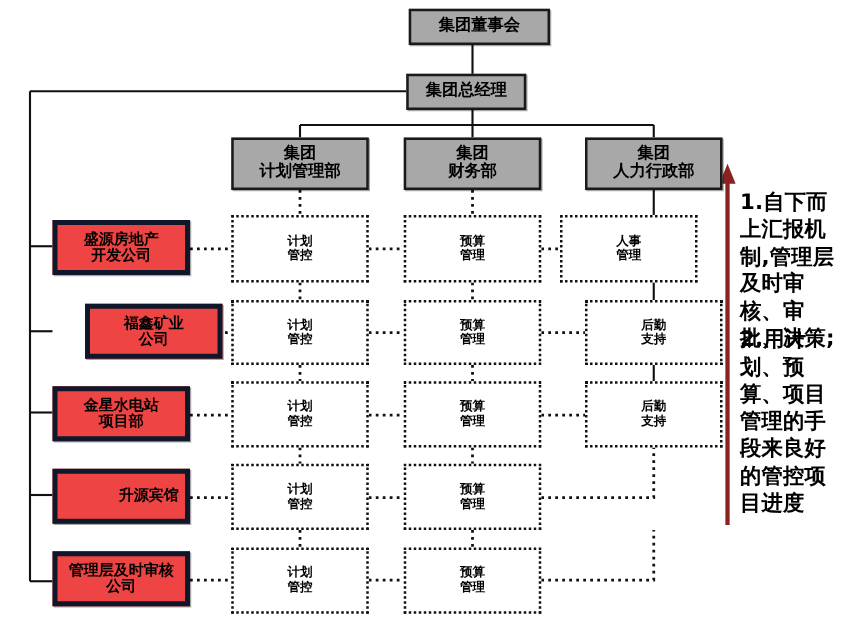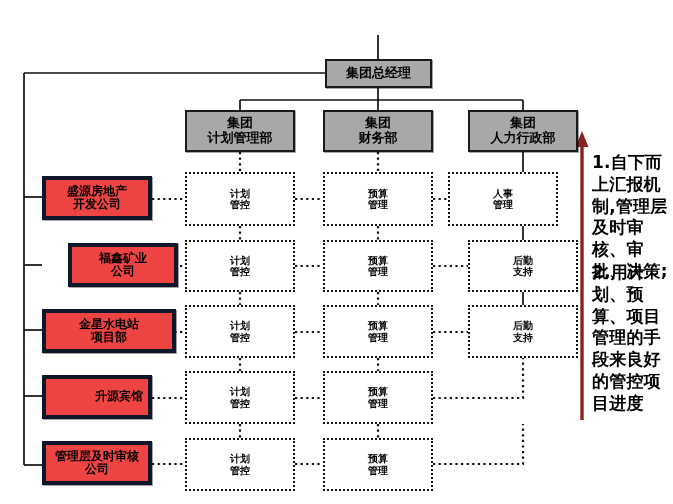--- a/index.html
+++ b/index.html
@@ -86,39 +86,40 @@
       <polyline points="433,398 523,398 523,358"></polyline>
       <polyline points="433,464 523,464 523,424"></polyline>
     </g>
 
     <g>
       <line x1="582" y1="420" x2="582" y2="142" stroke="#8B2222" stroke-width="3.4"></line>
       <polygon points="582,131 575.5,147 588.5,147" fill="#8B2222"></polygon>
     </g>
   </svg>
 
+  <div class="node solid" style="left:327px;top:7px;width:113px;height:29px;">集团董事会</div>
 
-  <div class="node solid" style="left:325px;top:59px;width:107px;height:29px;">集团总经理</div>
+  <div class="node solid" style="left:325px;top:59px;width:96px;height:29px;">集团总经理</div>
 
   <div class="node solid" style="left:185px;top:110px;width:110px;height:42px;">集团
 计划管理部</div>
 
   <div class="node solid" style="left:323px;top:110px;width:110px;height:42px;">集团
 财务部</div>
 
   <div class="node solid" style="left:468px;top:110px;width:110px;height:42px;">集团
 人力行政部</div>
 
   <div class="node unit" style="left:42px;top:176px;width:110px;height:44px;">盛源房地产
 开发公司</div>
 
   <div class="node unit" style="left:42px;top:243px;width:110px;height:44px;margin-left:26px;">福鑫矿业
 公司</div>
 
-  <div class="node unit" style="left:42px;top:309px;width:134px;height:44px;">金星水电站
+  <div class="node unit" style="left:42px;top:309px;width:110px;height:44px;">金星水电站
 项目部</div>
 
   <div class="node unit" style="left:42px;top:375px;width:110px;height:44px;padding-left:44px;">升源宾馆</div>
 
   <div class="node unit" style="left:42px;top:441px;width:110px;height:44px;">管理层及时审核
 公司</div>
 
   <div class="node dashed" style="left:185px;top:172px;width:110px;height:54px;">计划
 管控</div>
   <div class="node dashed" style="left:323px;top:172px;width:110px;height:54px;">预算

